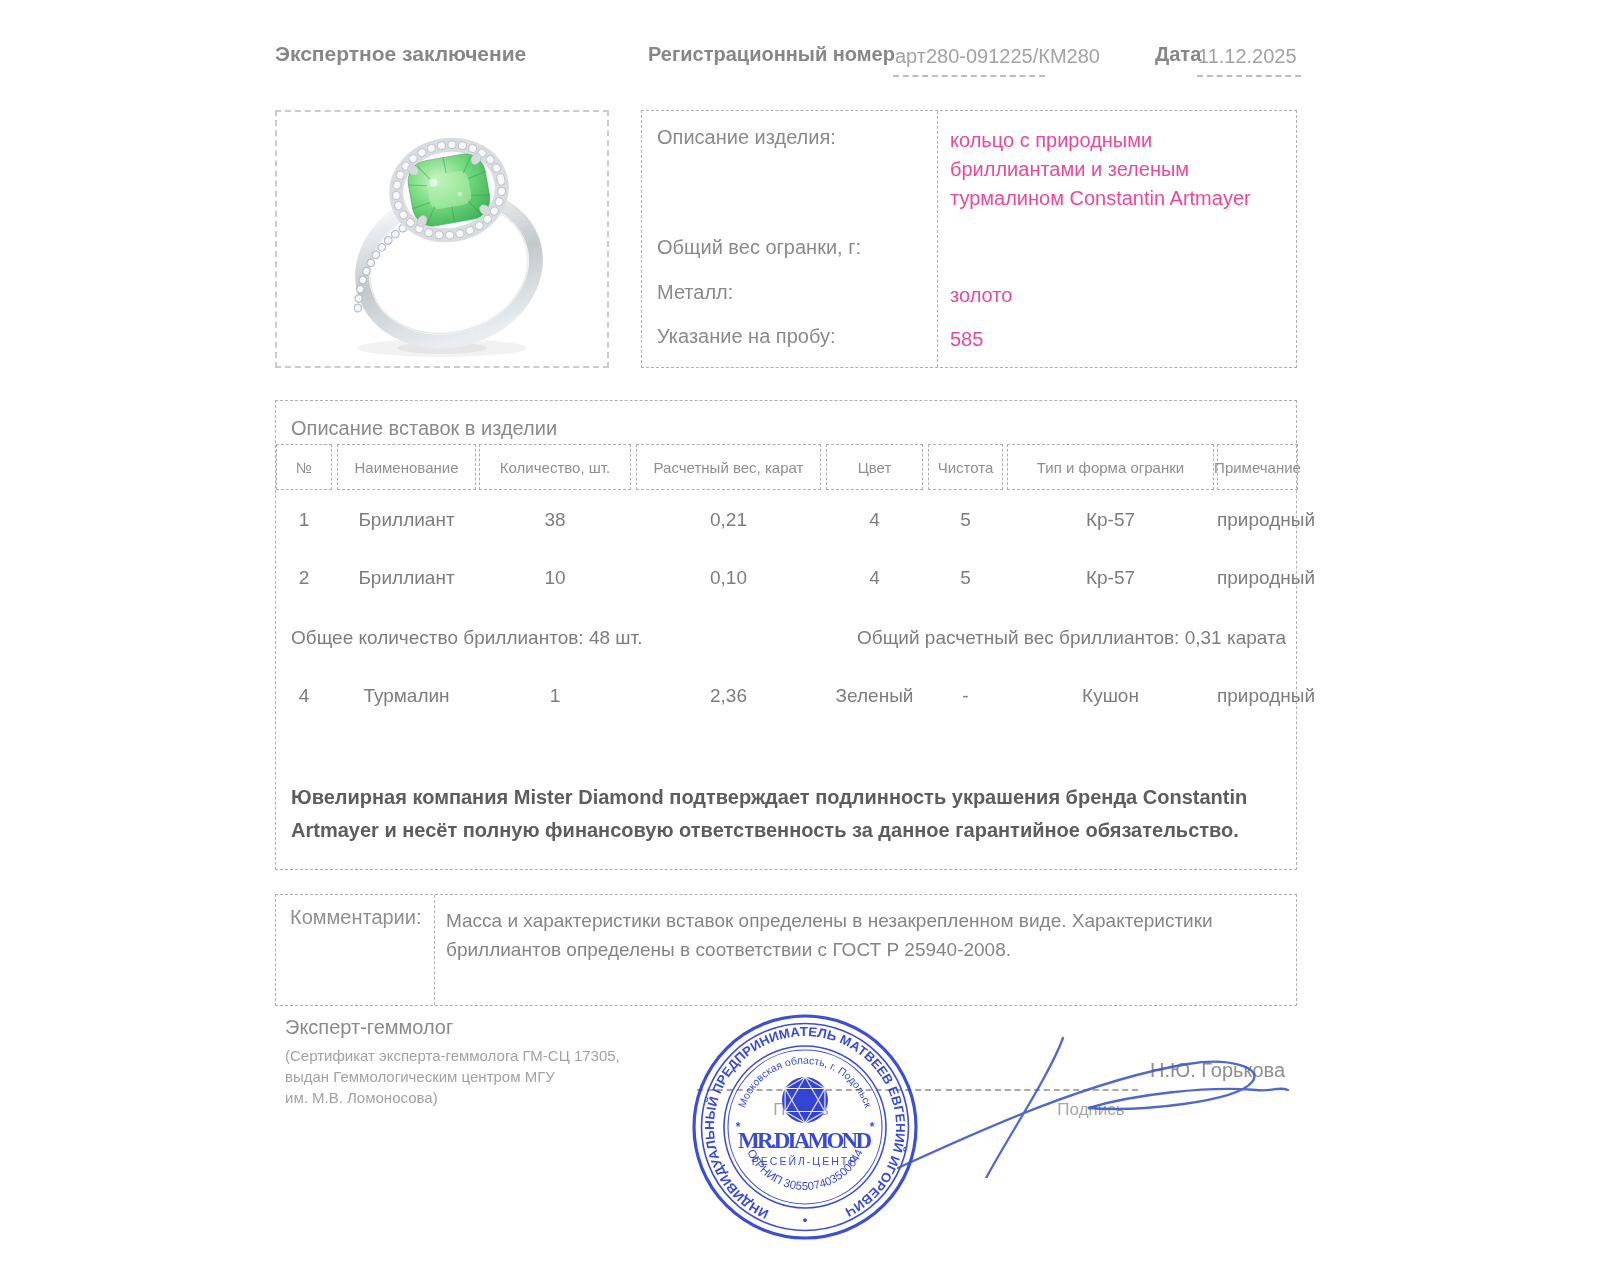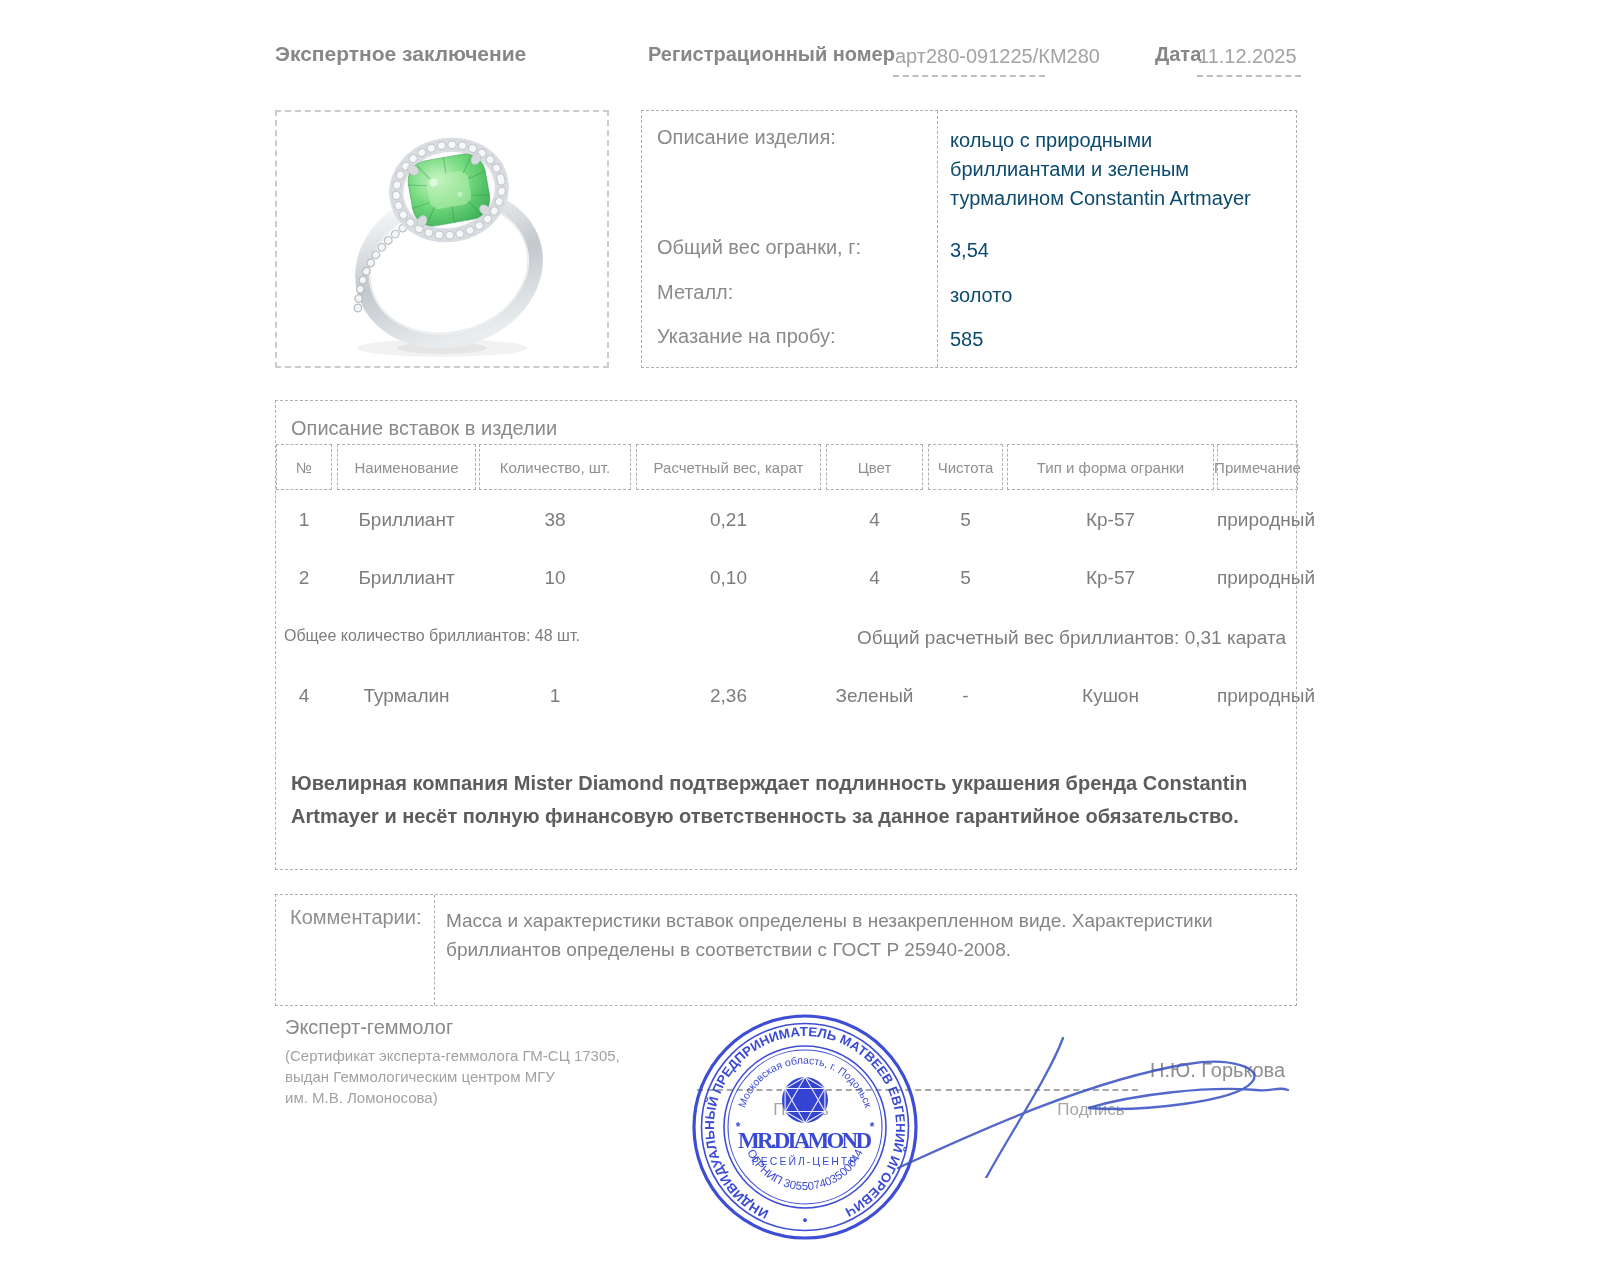--- a/index.html
+++ b/index.html
@@ -14,37 +14,37 @@
   .hdr-date-label{position:absolute;left:1155px;top:43px;font-size:20px;font-weight:bold;color:#878787;}
   .hdr-date-value{position:absolute;left:1198px;top:45px;font-size:20px;color:#a3a3a3;white-space:nowrap;}
   .hdr-date-line{position:absolute;left:1197px;top:75px;width:104px;border-top:2px dashed #bdbdbd;}
 
   
   .dbox{position:absolute;border:1px dashed #b0b0b0;box-sizing:border-box;}
   .photo-box{left:275px;top:110px;width:334px;height:258px;border:2px dashed #cccccc;}
   .desc-box{left:641px;top:110px;width:656px;height:258px;}
   .desc-divider{position:absolute;left:295px;top:0;bottom:0;border-left:1px dashed #b0b0b0;}
   .desc-label{position:absolute;left:15px;font-size:20px;color:#8a8a8a;white-space:nowrap;}
-  .desc-value{position:absolute;left:308px;font-size:20px;color:#0c4a6e;width:336px;line-height:29px;}
+  .desc-value{position:absolute;left:308px;font-size:20px;color:#ec4899;width:336px;line-height:29px;}
   .dr1{top:15px;} .dr2{top:125px;} .dr3{top:170px;} .dr4{top:214px;}
 
   
   .ins-box{left:275px;top:400px;width:1022px;height:470px;}
   .ins-title{position:absolute;left:15px;top:16px;font-size:20px;color:#8a8a8a;text-align:right;}
   .hcell{position:absolute;top:43px;height:46px;border:1px dashed #b0b0b0;box-sizing:border-box;
          display:flex;align-items:center;justify-content:center;font-size:15px;color:#8f8f8f;white-space:nowrap;}
   .c1{left:0;width:56px;} .c2{left:61px;width:139px;} .c3{left:203px;width:152px;}
   .c4{left:360px;width:185px;} .c5{left:550px;width:97px;} .c6{left:652px;width:75px;}
   .c7{left:731px;width:207px;} .c8{left:941px;width:81px;}
   .trow{position:absolute;left:0;width:100%;height:24px;}
   .r1{top:108px;} .r2{top:166px;} .r3{top:284px;}
   .tcell{position:absolute;text-align:center;font-size:19px;color:#7d7d7d;white-space:nowrap;}
-  .sum-left{position:absolute;left:8px;top:226px;font-size:16px;color:#7d7d7d;white-space:nowrap;}
+  .sum-left{position:absolute;left:15px;top:226px;font-size:19px;color:#7d7d7d;white-space:nowrap;}
   .sum-right{position:absolute;right:10px;top:226px;font-size:19px;color:#7d7d7d;white-space:nowrap;}
-  .guarantee{position:absolute;left:15px;top:366px;width:998px;font-size:20px;font-weight:bold;
+  .guarantee{position:absolute;left:15px;top:380px;width:998px;font-size:20px;font-weight:bold;
              color:#5d5d5d;line-height:33px;}
 
   
   .com-box{left:275px;top:894px;width:1022px;height:112px;}
   .com-divider{position:absolute;left:158px;top:0;bottom:0;border-left:1px dashed #b0b0b0;}
   .com-label{position:absolute;left:14px;top:11px;font-size:20px;color:#8f8f8f;}
   .com-text{position:absolute;left:170px;top:11px;width:845px;font-size:19px;color:#858585;line-height:29px;}
 
   
   .expert-title{position:absolute;left:285px;top:1016px;font-size:20px;color:#8a8a8a;}
@@ -118,21 +118,20 @@
         </g>
       </g>
     </svg>
   </div>
 
   <div class="dbox desc-box">
     <div class="desc-divider"></div>
     <div class="desc-label dr1">Описание изделия:</div>
     <div class="desc-value dr1">кольцо с природными бриллиантами и зеленым турмалином Constantin Artmayer</div>
     <div class="desc-label dr2">Общий вес огранки, г:</div>
-    <div class="desc-value dr2">3,54</div>
     <div class="desc-label dr3">Металл:</div>
     <div class="desc-value dr3">золото</div>
     <div class="desc-label dr4">Указание на пробу:</div>
     <div class="desc-value dr4">585</div>
   </div>
 
   <div class="dbox ins-box">
     <div class="ins-title">Описание вставок в изделии</div>
 
     <div class="hcell c1">№</div>

